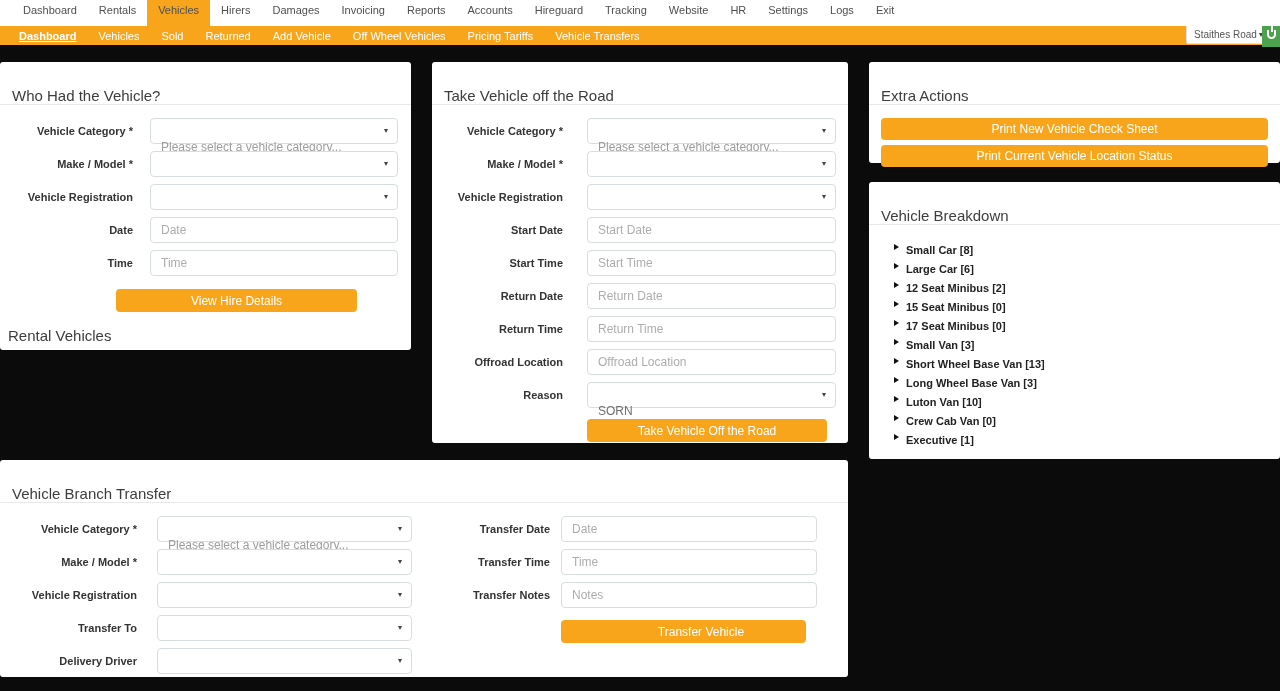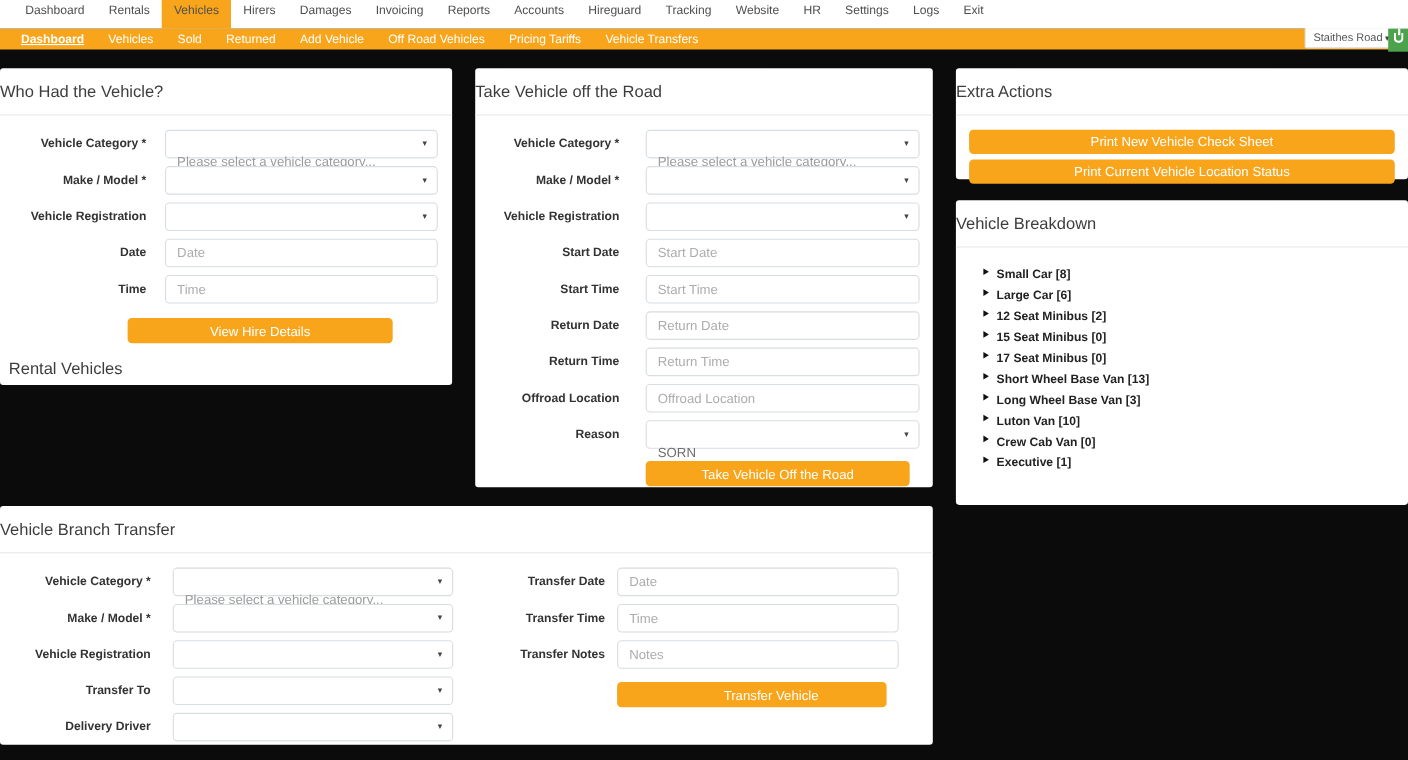--- a/index.html
+++ b/index.html
@@ -26,21 +26,21 @@
   .sn-item{font-size:11px;color:#fff;padding:0 11px;cursor:pointer;white-space:nowrap;}
   .sn-item.active{font-weight:bold;text-decoration:underline;}
   .branch-select{position:absolute;right:12px;top:-1px;width:82px;height:19px;background:#fff;border:1px solid #e0e0e0;border-radius:2px;display:flex;align-items:center;justify-content:space-between;padding:0 4px 0 7px;cursor:pointer;}
   .branch-select .bs-text{font-size:10px;color:#555;}
   .gbtn{position:absolute;right:0;top:-3px;width:18px;height:24px;background:var(--green);overflow:hidden;cursor:pointer;}
   .glyph{position:absolute;left:5px;top:7px;width:9px;height:9px;border:2px solid #fff;border-radius:0 0 5px 5px;border-top:none;}
   .glyph::before{content:"";position:absolute;left:2px;top:-4px;width:2px;height:6px;background:#fff;}
 
   
   .card{position:absolute;background:#fff;border-radius:3px;}
-  .card-h{height:43px;border-bottom:1px solid #E9E9E9;display:flex;align-items:center;}
+  .card-h{height:43px;border-bottom:1px solid #E9E9E9;display:flex;align-items:flex-end;padding-left:12px;}
   .card-h span{font-size:15px;color:var(--title);}
 
   
   .fbody{padding-top:13px;}
   .frow{display:flex;align-items:center;margin-bottom:7px;height:26px;}
   .flabel{font-size:11px;font-weight:bold;color:var(--label);text-align:right;}
   .select,.tinput{height:26px;border:1px solid var(--border);border-radius:4px;background:#fff;font-size:12px;}
   .select{display:flex;align-items:center;justify-content:space-between;padding:0 9px 0 10px;cursor:pointer;}
   .sel-text{color:var(--ph);overflow:hidden;white-space:nowrap;margin-top:32px;}
   .sel-text.dark{color:#6E6E6E;}
@@ -105,21 +105,21 @@
   <div class="tn-item">Logs</div>
   <div class="tn-item">Exit</div>
 </div>
 
 <div class="subnav">
   <div class="sn-item active">Dashboard</div>
   <div class="sn-item">Vehicles</div>
   <div class="sn-item">Sold</div>
   <div class="sn-item">Returned</div>
   <div class="sn-item">Add Vehicle</div>
-  <div class="sn-item">Off Road Vehicles</div>
+  <div class="sn-item">Off Wheel Vehicles</div>
   <div class="sn-item">Pricing Tariffs</div>
   <div class="sn-item">Vehicle Transfers</div>
   <div class="branch-select">
     <span class="bs-text">Staithes Road</span>
     <span class="caret">▾</span>
   </div>
   <div class="gbtn">
     <span class="glyph"></span>
   </div>
 </div>
@@ -250,20 +250,24 @@
     <div class="tree-item">
         <span class="tri"></span>
         <span class="tx">15 Seat Minibus [0]</span>
       </div>
     <div class="tree-item">
         <span class="tri"></span>
         <span class="tx">17 Seat Minibus [0]</span>
       </div>
     <div class="tree-item">
         <span class="tri"></span>
+        <span class="tx">Small Van [3]</span>
+      </div>
+    <div class="tree-item">
+        <span class="tri"></span>
         <span class="tx">Short Wheel Base Van [13]</span>
       </div>
     <div class="tree-item">
         <span class="tri"></span>
         <span class="tx">Long Wheel Base Van [3]</span>
       </div>
     <div class="tree-item">
         <span class="tri"></span>
         <span class="tx">Luton Van [10]</span>
       </div>

